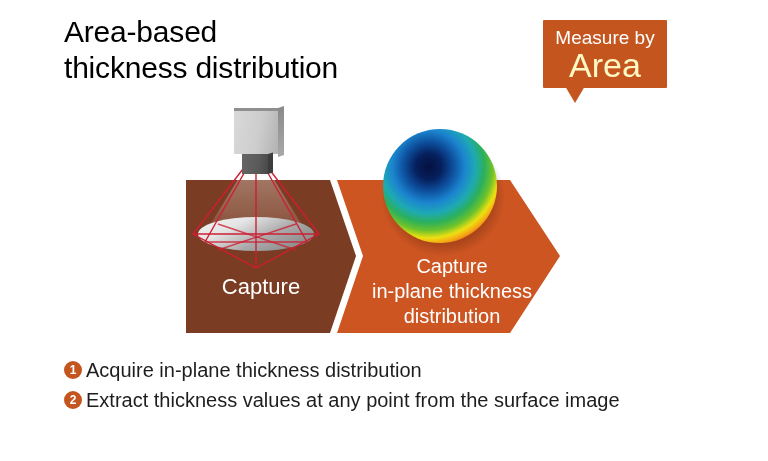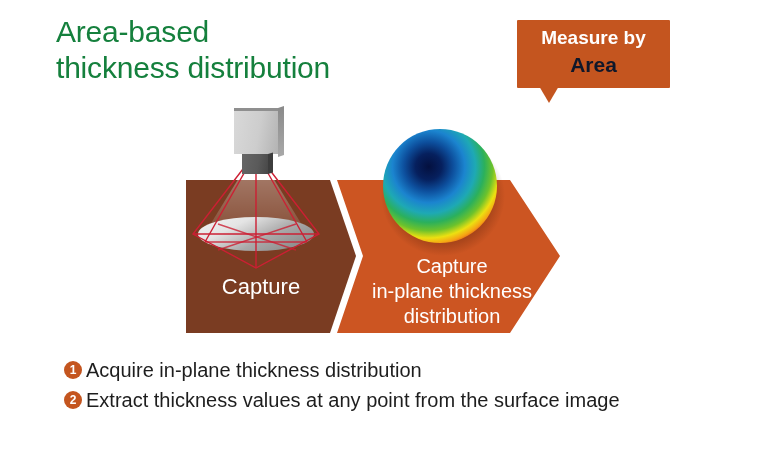--- a/index.html
+++ b/index.html
@@ -7,34 +7,34 @@
     width:768px;height:461px;
     background:#ffffff;
     font-family:"Liberation Sans","DejaVu Sans",sans-serif;
     position:relative;overflow:hidden;
     -webkit-font-smoothing:antialiased;
   }
   .stage{position:absolute;inset:0;}
 
   
   .heading{
-    position:absolute;left:56px;top:14px;
+    position:absolute;left:64px;top:14px;
     font-size:30px;line-height:36px;
-    color:#15803d;font-weight:400;letter-spacing:-0.2px;
+    color:#000000;font-weight:400;letter-spacing:-0.2px;
     white-space:pre-line;
   }
 
   
-  .badge-wrap{position:absolute;left:517px;top:20px;width:153px;font-weight:bold;}
+  .badge-wrap{position:absolute;left:543px;top:20px;width:124px;}
   .badge-body{
     background:#c4551f;border-radius:1px;
     padding:6px 0 8px 0;text-align:center;
   }
   .badge-l1{color:#ffffff;font-size:19px;line-height:24px;}
-  .badge-l2{color:#0f172a;font-size:21px;line-height:30px;}
+  .badge-l2{color:#fef9c3;font-size:34px;line-height:30px;}
   .badge-tail{
     position:absolute;left:22px;top:66px;
     width:0;height:0;
     border-left:10px solid transparent;
     border-right:10px solid transparent;
     border-top:17px solid #c4551f;
   }
 
   
   .banner{position:absolute;left:0;top:0;width:768px;height:461px;pointer-events:none;}

